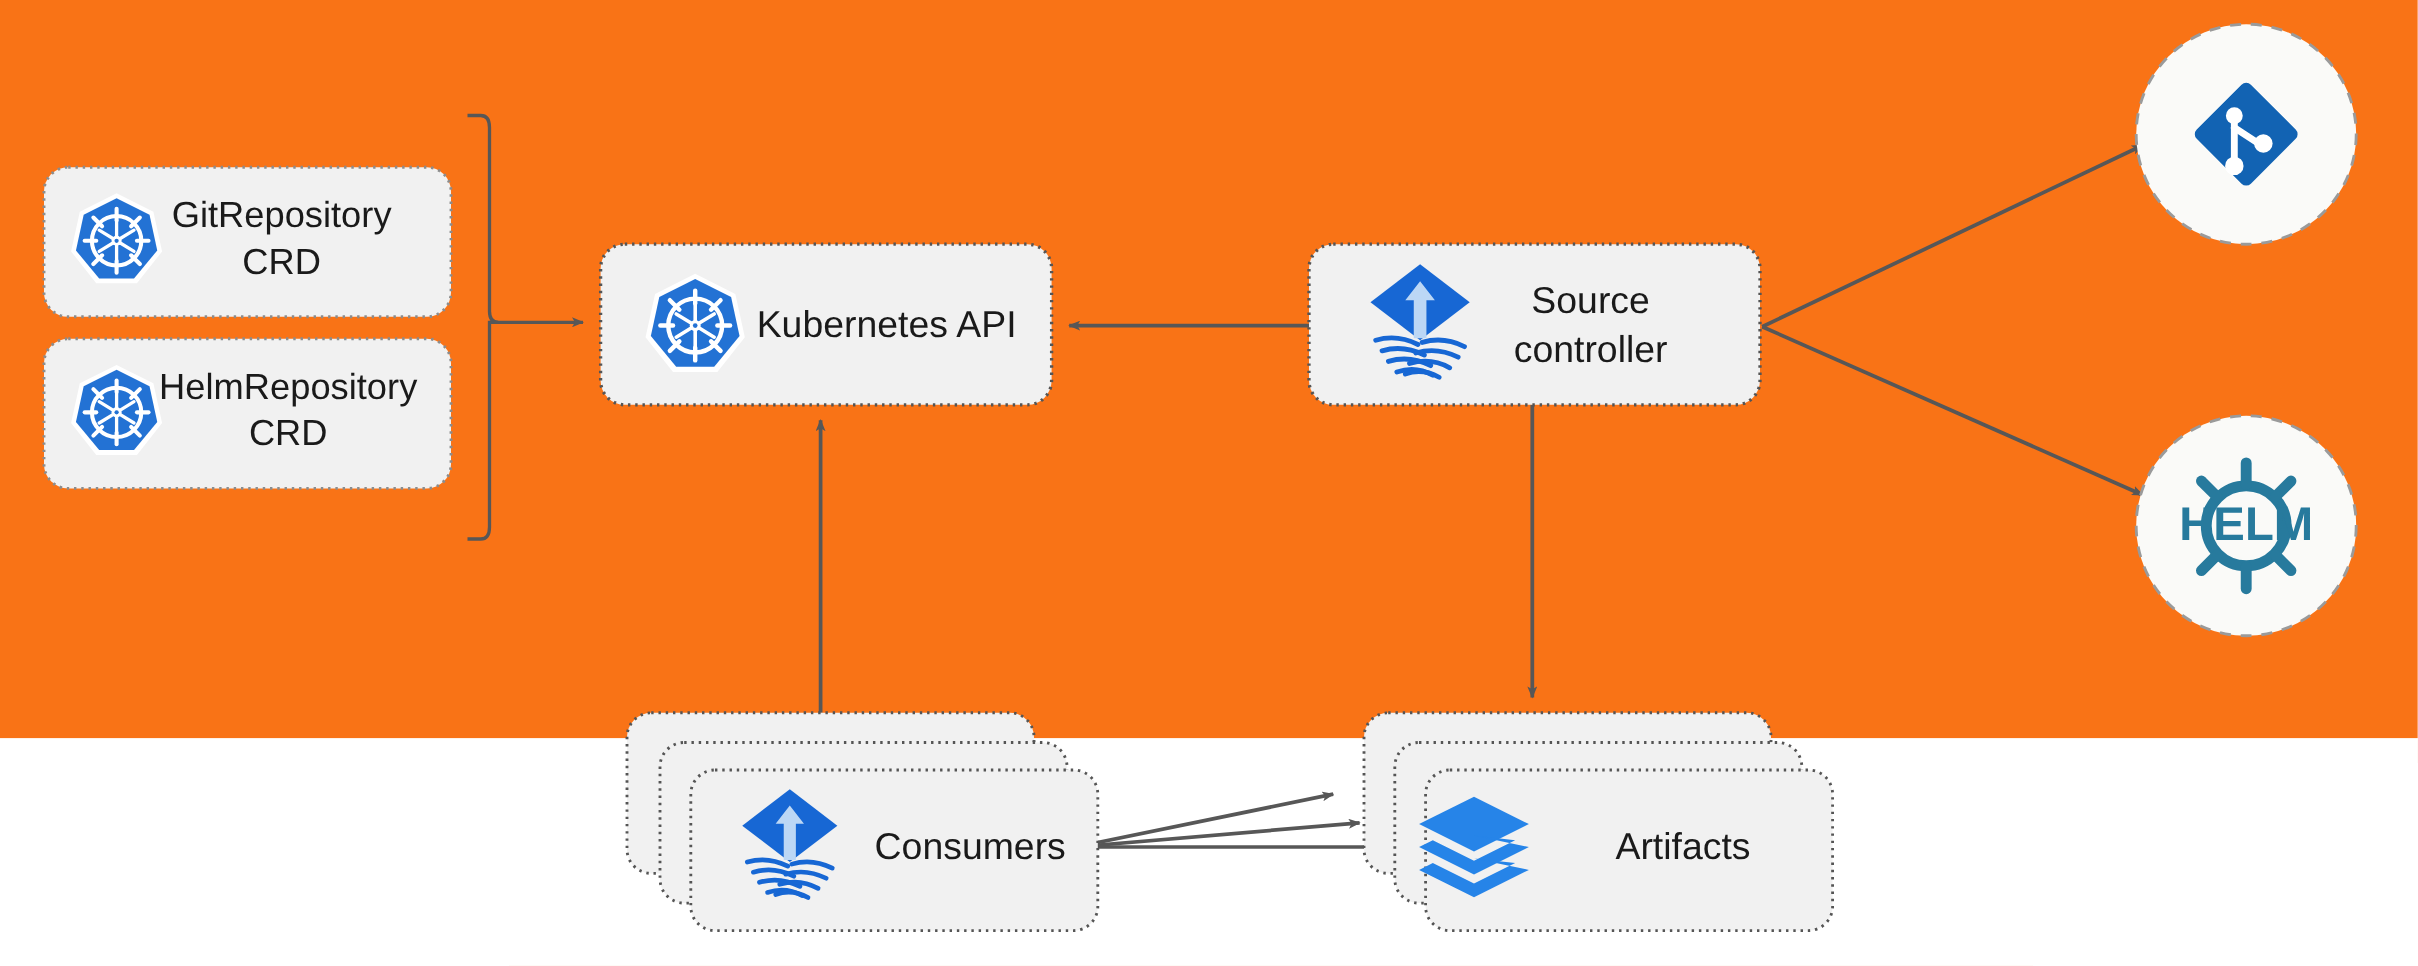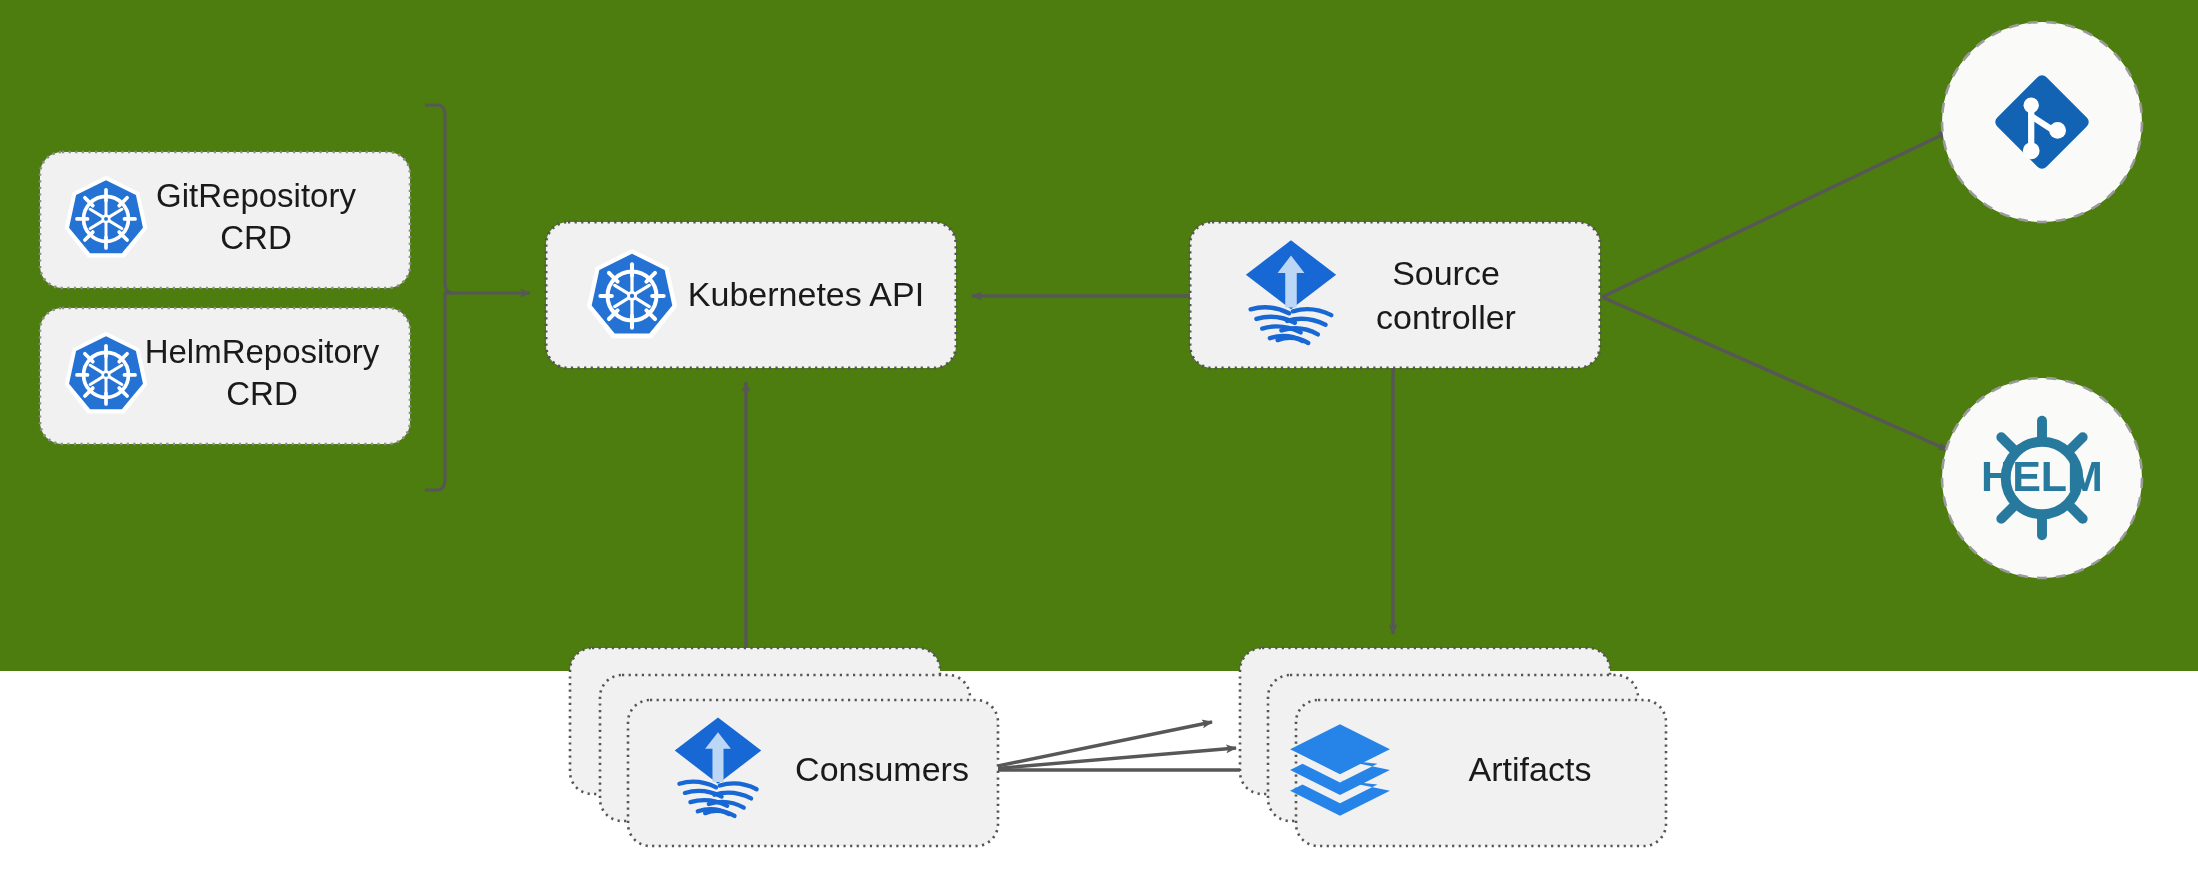--- a/index.html
+++ b/index.html
@@ -10,21 +10,21 @@
   body {
     width: 2198px;
     height: 878px;
     font-family: "Liberation Sans", sans-serif;
     overflow: hidden;
   }
   #diagram-root {
     position: relative;
     width: 2198px;
     height: 671px;
-    background: #4d7c0f;
+    background: #f97316;
   }
   svg.layer {
     position: absolute;
     top: 0;
     left: 0;
     width: 2198px;
     height: 878px;
   }
   .node-label {
     font-family: "Liberation Sans", sans-serif;

